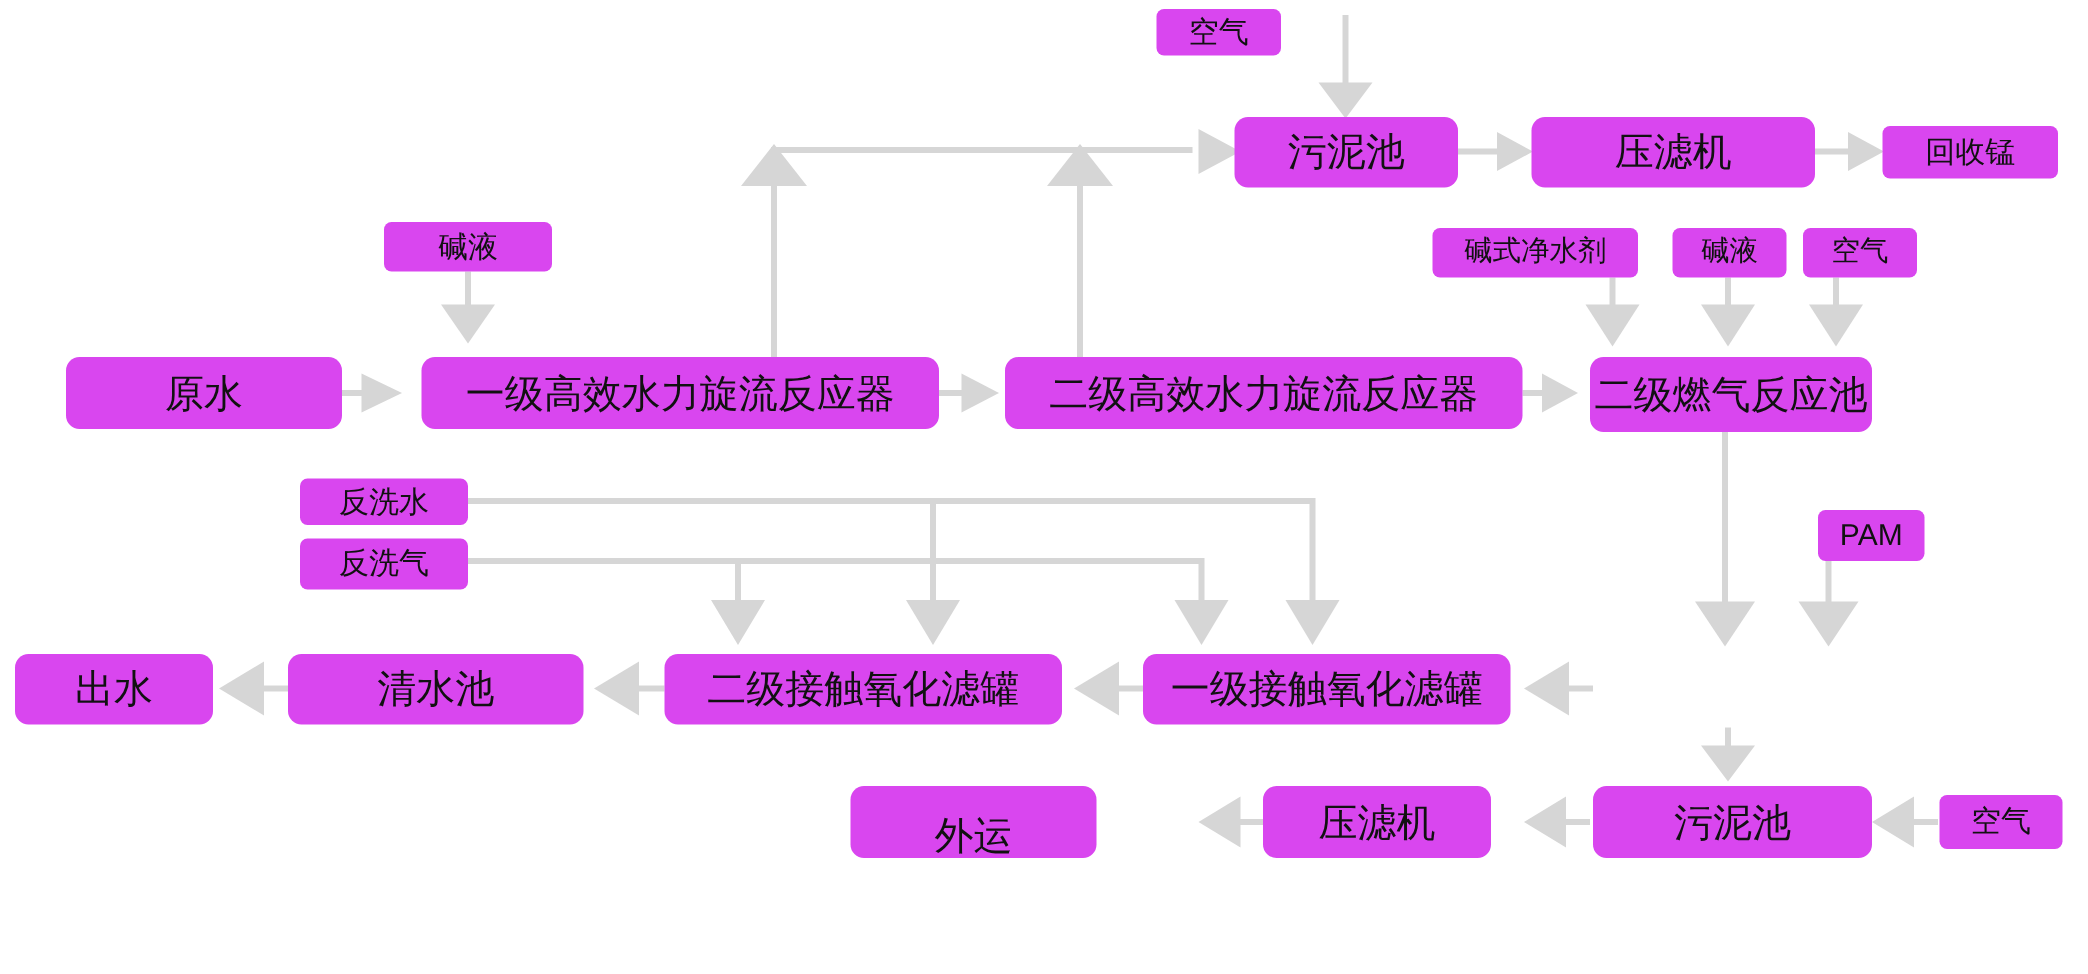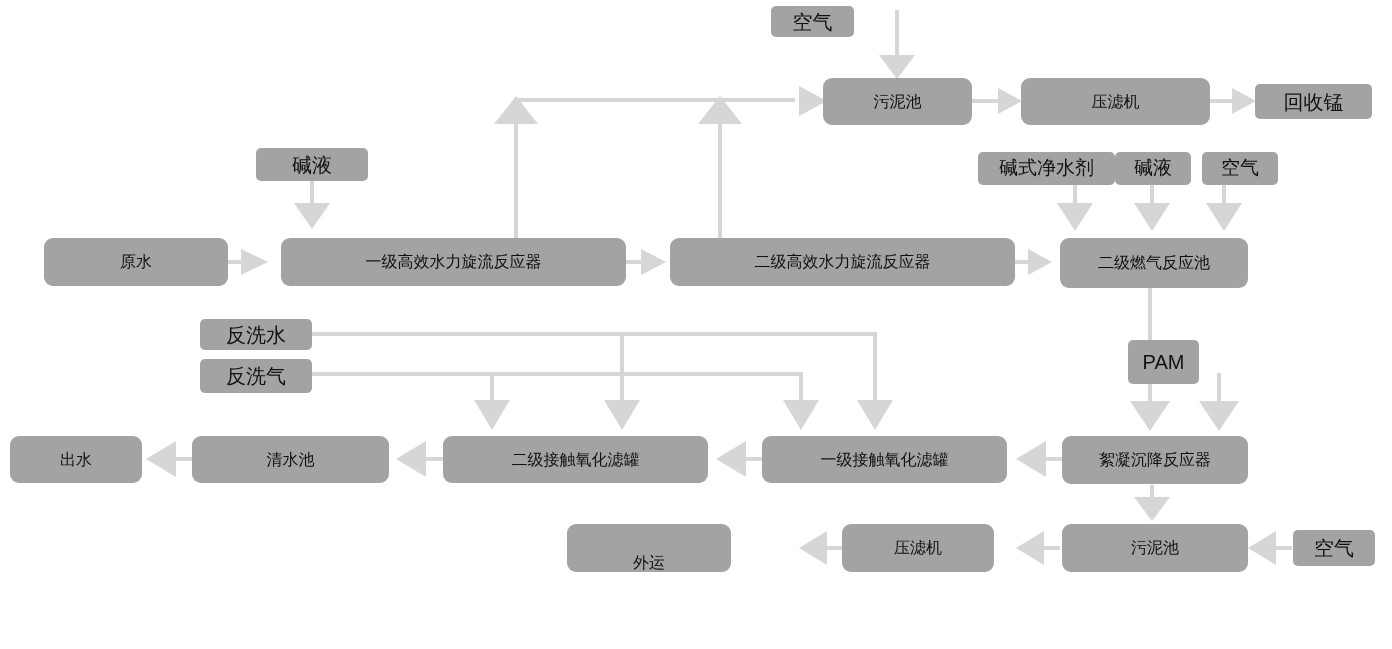--- a/index.html
+++ b/index.html
@@ -21,32 +21,32 @@
   #edges {
     position: absolute;
     left: 0; top: 0;
     width: 1392px;
     height: 649px;
     pointer-events: none;
   }
   .node {
     position: absolute;
     box-sizing: border-box;
-    background: #a3a3a3;
+    background: #d946ef;
     border-radius: 7px;
     display: flex;
     align-items: center;
     justify-content: center;
     color: #111111;
     line-height: 1.1;
     white-space: nowrap;
     z-index: 3;
   }
   .node.proc {
-    font-size: 16px;
+    font-size: 26px;
     border-radius: 9px;
   }
   .node.chem {
     font-size: 20px;
     border-radius: 5px;
   }
   .node.chem-sm {
     font-size: 19px;
     border-radius: 5px;
   }
@@ -167,21 +167,21 @@
   </div>
 
   <div class="node chem" style="left:1255px; top:84px; width:117px; height:35px;justify-content:center;">
     <span>回收锰</span>
   </div>
 
   <div class="node chem" style="left:256px; top:148px; width:112px; height:33px;">
     <span>碱液</span>
   </div>
 
-  <div class="node chem-sm" style="left:978px; top:152px; width:137px; height:33px;">
+  <div class="node chem-sm" style="left:955px; top:152px; width:137px; height:33px;">
     <span>碱式净水剂</span>
   </div>
 
   <div class="node chem-sm" style="left:1115px; top:152px; width:76px; height:33px;">
     <span>碱液</span>
   </div>
 
   <div class="node chem-sm" style="left:1202px; top:152px; width:76px; height:33px;">
     <span>空气</span>
   </div>
@@ -203,43 +203,40 @@
   </div>
 
   <div class="node chem" style="left:200px; top:319px; width:112px; height:31px;">
     <span>反洗水</span>
   </div>
 
   <div class="node chem" style="left:200px; top:359px; width:112px; height:34px;">
     <span>反洗气</span>
   </div>
 
-  <div class="node chem" style="left:1128px; top:340px; width:71px; height:44px;text-align:center;">
+  <div class="node chem" style="left:1212px; top:340px; width:71px; height:34px;text-align:center;">
     <span>PAM</span>
   </div>
 
   <div class="node proc" style="left:10px; top:436px; width:132px; height:47px;">
     <span>出水</span>
   </div>
 
   <div class="node proc" style="left:192px; top:436px; width:197px; height:47px;">
     <span>清水池</span>
   </div>
 
   <div class="node proc" style="left:443px; top:436px; width:265px; height:47px;">
     <span>二级接触氧化滤罐</span>
   </div>
 
   <div class="node proc" style="left:762px; top:436px; width:245px; height:47px;">
     <span>一级接触氧化滤罐</span>
   </div>
 
-  <div class="node proc" style="left:1062px; top:436px; width:186px; height:48px;">
-    <span>絮凝沉降反应器</span>
-  </div>
 
   <div class="node proc" style="left:567px; top:524px; width:164px; height:48px;align-items:flex-end;">
     <span>外运</span>
   </div>
 
   <div class="node proc" style="left:842px; top:524px; width:152px; height:48px;">
     <span>压滤机</span>
   </div>
 
   <div class="node proc" style="left:1062px; top:524px; width:186px; height:48px;">

